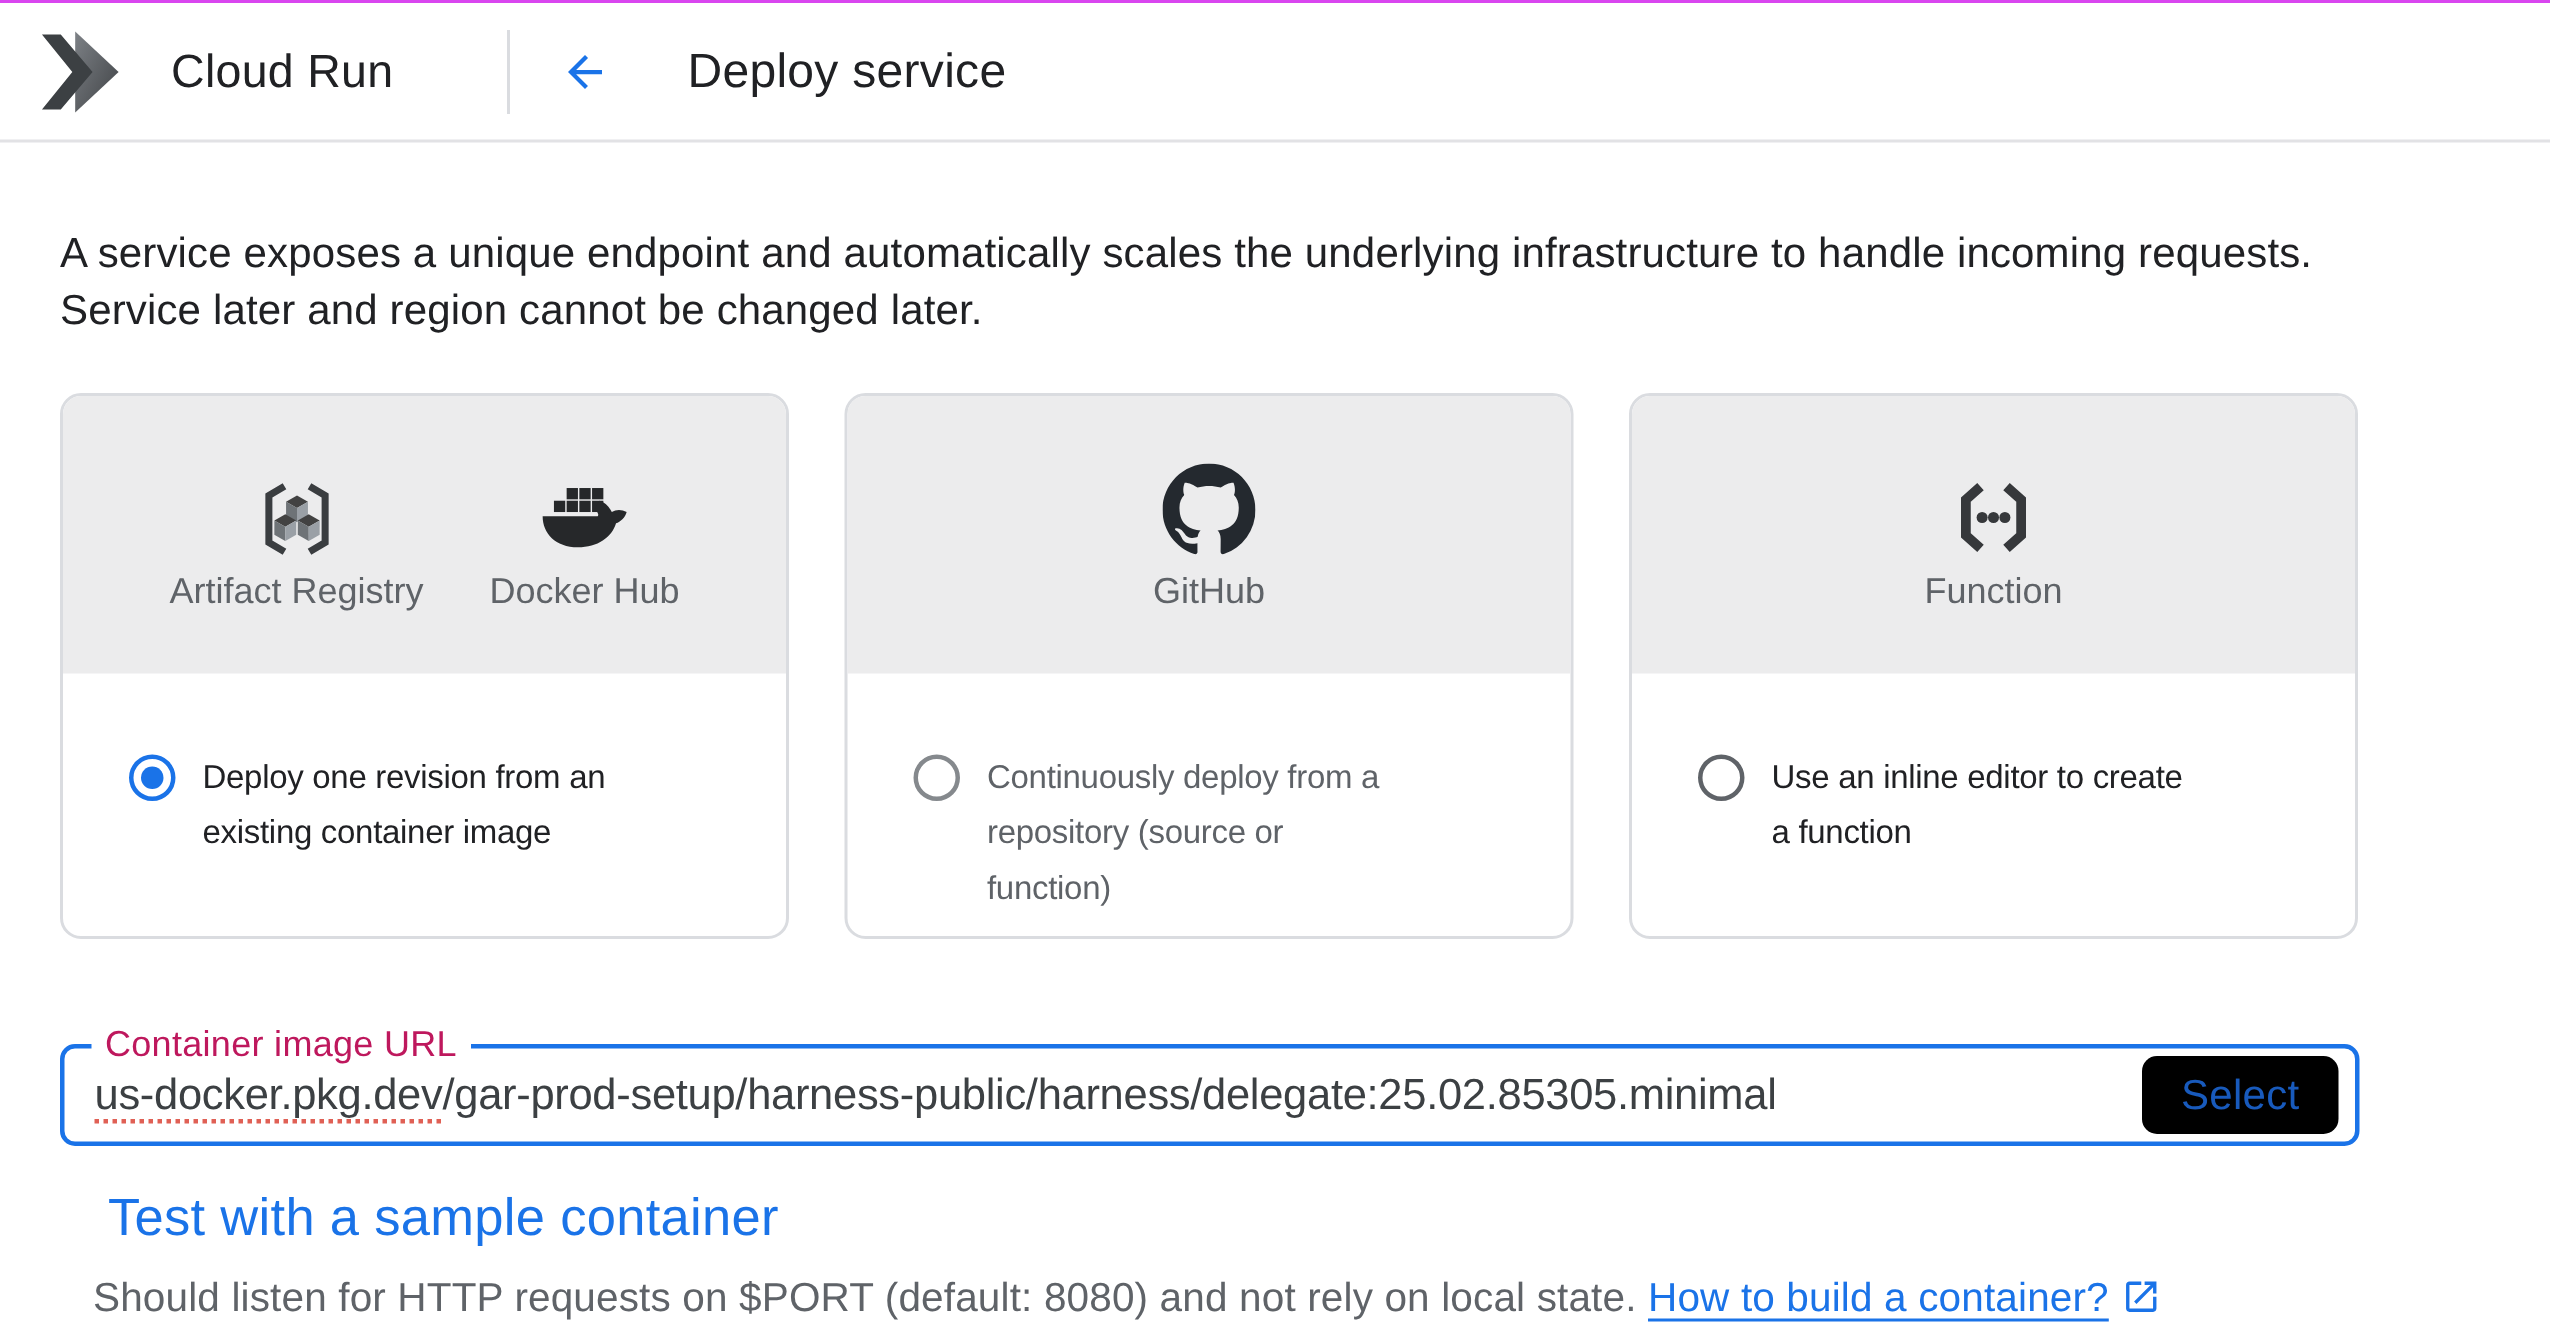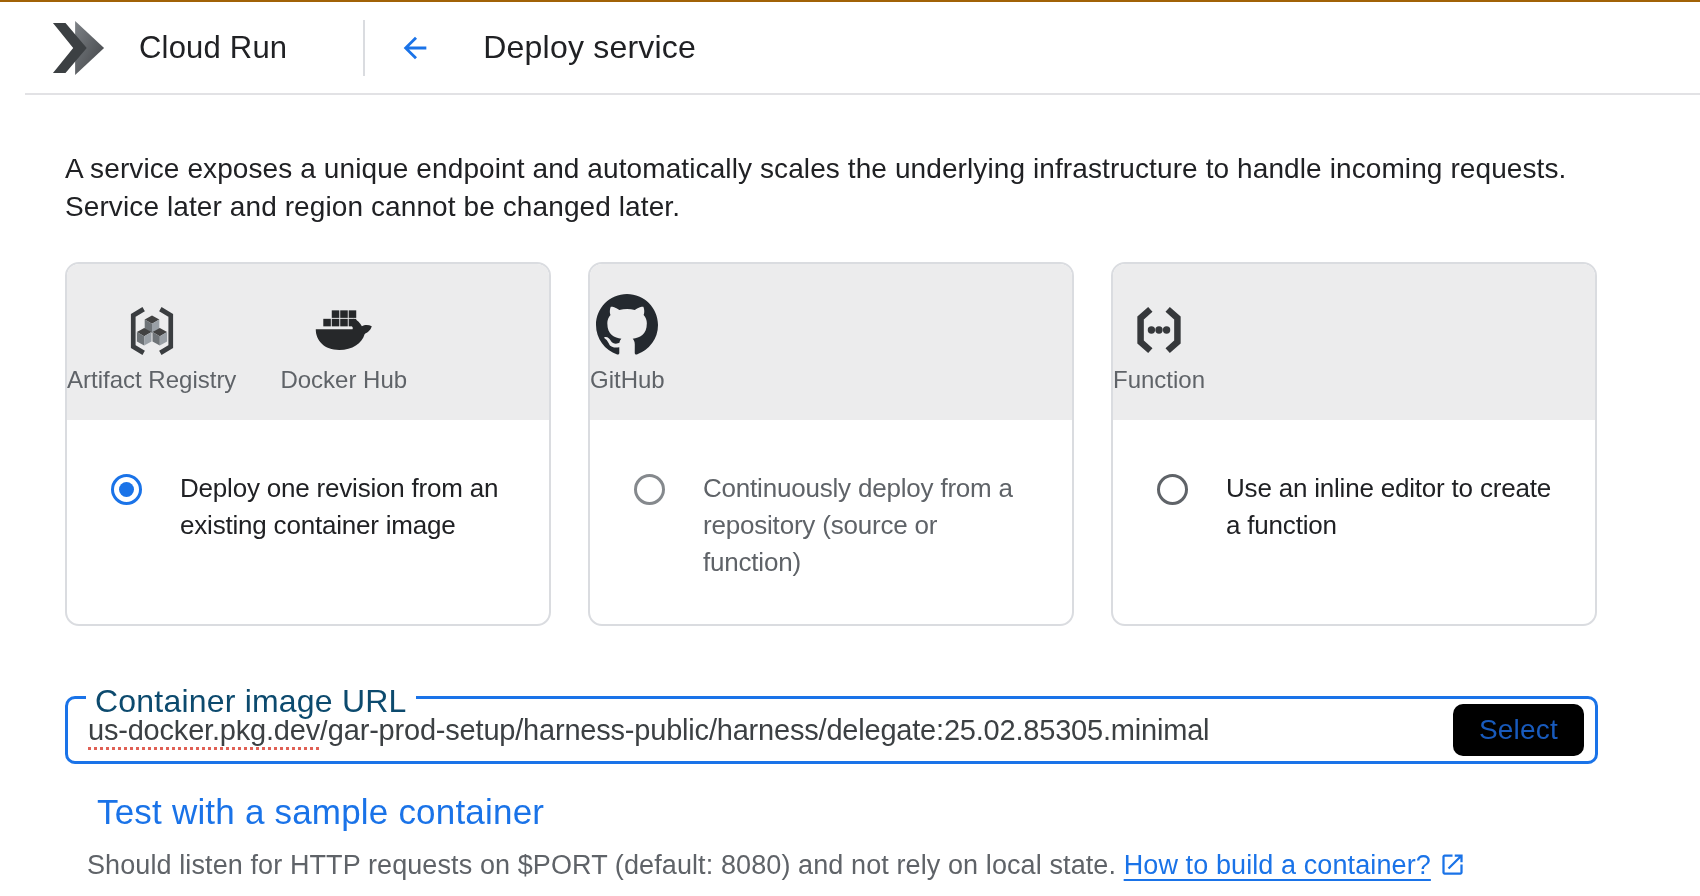--- a/index.html
+++ b/index.html
@@ -1,47 +1,47 @@
 <!DOCTYPE html>
 <html><head>
 <meta charset="utf-8">
 <style>
   * { margin:0; padding:0; box-sizing:border-box; }
   html,body { width:1700px; height:896px; background:#fff; font-family:"Liberation Sans", sans-serif; color:#202124; overflow:hidden; }
-  .app { width:1700px; height:896px; border-top:2px solid #a16207;padding-left:25px; }
+  .app { width:1700px; height:896px; border-top:2px solid #d946ef; }
 
   
   header { height:93px; display:flex; align-items:center; padding-left:27px; border-bottom:2px solid #e2e2e5; background:#fff; }
   .logo-box { width:54px; height:58px; flex:none; }
   .product-name { font-size:31px; margin-left:33px; color:#202124; letter-spacing:0.2px; }
   .vdiv { width:2px; height:56px; background:#dadce0; margin-left:76px; flex:none; }
   .back-btn { margin-left:32px; width:36px; height:36px; display:flex; align-items:center; justify-content:center; cursor:pointer; flex:none; }
   .page-title { font-size:32px; font-weight:400; margin-left:50px; color:#202124; letter-spacing:0.2px; }
 
   
   main { padding:0 40px; }
   .intro { margin-top:55px; font-size:28px; line-height:38px; color:#202124; white-space:pre-line; letter-spacing:0.1px; }
 
   .cards { display:flex; gap:37px; margin-top:36px; }
   .card { width:486px; height:364px; border:2px solid #dadce0; border-radius:14px; background:#fff; overflow:hidden; cursor:pointer; }
-  .card-head { height:156px; background:#ececed; display:flex; align-items:center; justify-content:flex-start; gap:44px; }
+  .card-head { height:185px; background:#ececed; display:flex; align-items:center; justify-content:center; gap:44px; }
   .source { display:flex; flex-direction:column; align-items:center; }
   .icon-box { height:66px; display:flex; align-items:flex-end; justify-content:center; }
   .source-label { font-size:24px; color:#5f6368; margin-top:10px; white-space:nowrap; }
   .card-body { display:flex; align-items:flex-start; gap:18px; padding:50px 6px 0 44px; }
   .radio { width:31px; height:31px; border-radius:50%; border:3px solid #5f6368; flex:none; margin-top:4px; position:relative; }
   .radio.light { border-color:#85898d; }
   .radio.selected { border-color:#1a73e8; }
   .radio.selected::after { content:""; position:absolute; left:50%; top:50%; width:15px; height:15px; margin:-7.5px 0 0 -7.5px; border-radius:50%; background:#1a73e8; }
-  .option-label { font-size:26px; line-height:37px; letter-spacing:-0.2px; white-space:pre; color:#202124;margin-left:20px; }
+  .option-label { font-size:22px; line-height:37px; letter-spacing:-0.2px; white-space:pre; color:#202124; }
   .option-label.muted { color:#5f6368; }
 
   
   .image-field { position:relative; margin-top:70px; width:1533px; height:68px; border:3px solid #1a73e8; border-radius:10px; display:flex; align-items:center; background:#fff; }
-  .field-label { position:absolute; top:-16px; left:18px; background:#fff; padding:0 9px; font-size:32px; color:#0c4a6e; letter-spacing:0.2px; }
+  .field-label { position:absolute; top:-16px; left:18px; background:#fff; padding:0 9px; font-size:24px; color:#be185d; letter-spacing:0.2px; }
   .url-value { margin-left:20px; font-size:29px; color:#3c4043; white-space:nowrap; letter-spacing:-0.2px; }
   .spellcheck { text-decoration-line:underline; text-decoration-style:dotted; text-decoration-color:#e06055; text-decoration-thickness:3px; text-underline-offset:7px; }
   .select-btn { margin-left:auto; margin-right:11px; background:#000000; color:#185abc; font-family:"Liberation Sans", sans-serif; font-size:28px; font-weight:500; border:none; border-radius:10px; padding:10px 26px; cursor:pointer; letter-spacing:0.2px; }
 
   .sample-link { display:inline-block; margin:28px 0 0 32px; font-size:35px; font-weight:500; color:#1a73e8; text-decoration:none; cursor:pointer; letter-spacing:0.2px; }
 
   .helper { margin:18px 0 0 22px; font-size:27px; color:#5f6368; letter-spacing:0.1px; }
   .helper-link { color:#1a73e8; text-decoration:underline; text-underline-offset:5px; cursor:pointer; }
   .ext-icon { display:inline-block; vertical-align:-4px; margin-left:8px; }
 </style>

